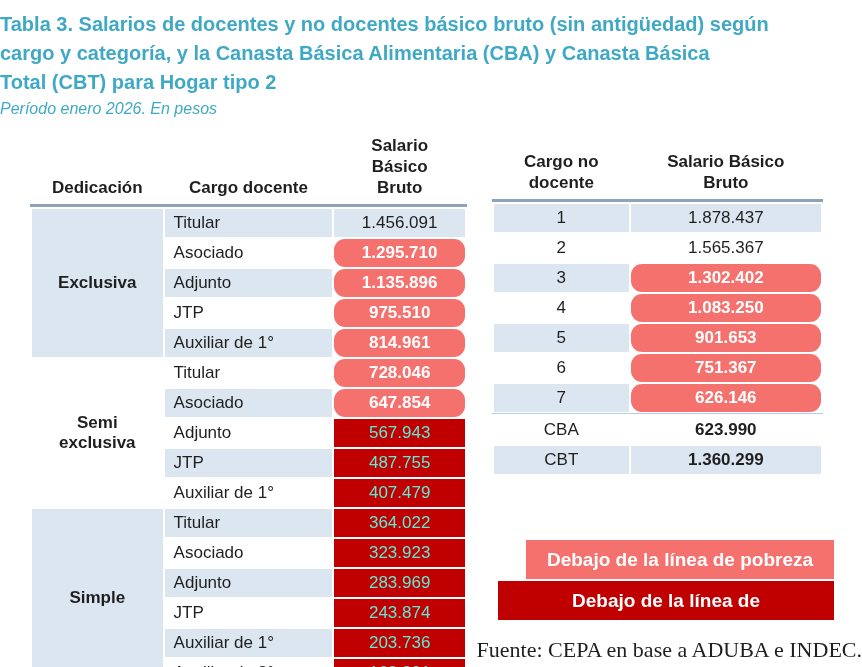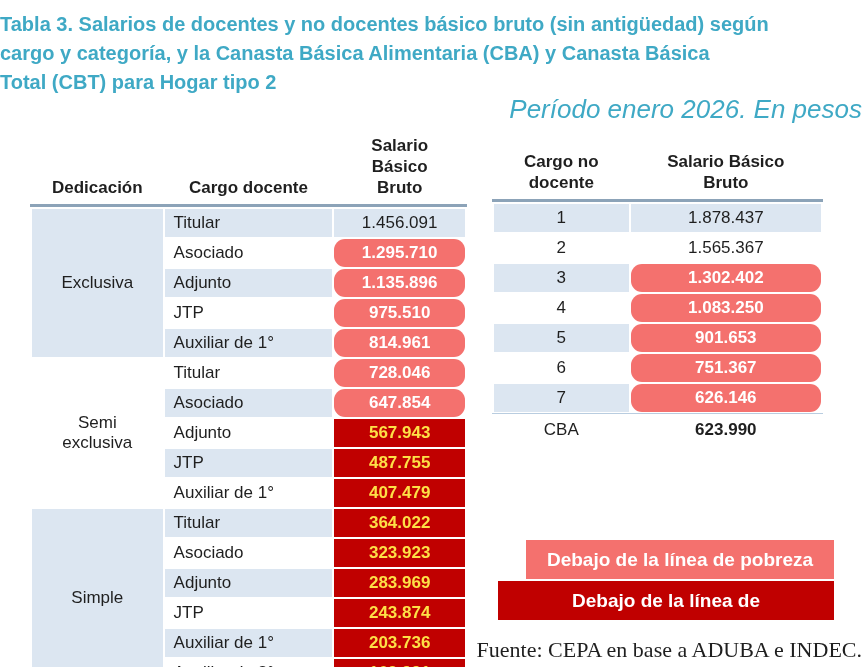--- a/index.html
+++ b/index.html
@@ -11,39 +11,39 @@
   body{
     width:862px;height:667px;position:relative;background:#ffffff;
     font-family:"Liberation Sans", sans-serif;color:var(--txt);overflow:hidden;
   }
   .title{
     position:absolute;top:10px;left:0;width:862px;text-align:left;
     color:var(--teal);font-weight:bold;font-size:20px;line-height:29px;
     white-space:pre-line;
   }
   .subtitle{
-    position:absolute;top:96px;left:0;width:862px;text-align:right;
-    color:var(--teal);font-style:italic;font-size:26px;line-height:26px;
+    position:absolute;top:96px;left:0;width:862px;text-align:left;
+    color:var(--teal);font-style:italic;font-size:16px;line-height:26px;
   }
   .tbl{position:absolute;}
   table{border-collapse:separate;border-spacing:2px;table-layout:fixed;width:100%;}
   .htab td{
     vertical-align:bottom;text-align:center;font-weight:bold;font-size:17px;
     line-height:21px;padding:0 0 4px 0;height:62px;white-space:pre-line;
   }
   .sep{height:3px;background:var(--hborder);}
   .botline{height:2px;background:var(--botline);margin-top:0px;}
   .topline{height:1px;background:var(--botline);}
   .btab td{height:28px;font-size:17px;text-align:center;padding:0;overflow:hidden;}
   td.stripe{background:var(--stripe);}
   td.white{background:#ffffff;}
-  td.ded{font-weight:normal;vertical-align:middle;white-space:pre-line;line-height:20px;text-align:center;}
+  td.ded{font-weight:bold;vertical-align:middle;white-space:pre-line;line-height:20px;text-align:center;}
   td.cargo{text-align:left;padding-left:9px;}
   td.val.poverty{background:var(--poverty);color:#ffffff;font-weight:bold;border-radius:11px;}
-  td.val.indigence{background:var(--indigence);color:#fde047;font-weight:bold;}
+  td.val.indigence{background:var(--indigence);color:#5eead4;font-weight:normal;}
   td.hcell{font-weight:bold;}
   td.bold{font-weight:bold;margin-top:32px;}
   .legend{position:absolute;left:498px;top:540px;width:336px;}
   .legend-box{
     height:39px;margin-bottom:2px;text-align:center;line-height:39px;
     color:#ffffff;font-weight:bold;font-size:19px;
   }
   .legend-box.poverty{background:var(--poverty);margin-left:28px;}
   .legend-box.indigence{background:var(--indigence);}
   .footer{
@@ -216,20 +216,24 @@
   <table class="btab">
     <colgroup>
         <col style="width:133px">
         <col style="width:188px">
       </colgroup>
     <tbody id="canastas-body">
         <tr>
           <td class="white">CBA</td>
           <td class="bold white">623.990</td>
         </tr>
+        <tr>
+          <td class="stripe">CBT</td>
+          <td class="bold stripe">1.360.299</td>
+        </tr>
       </tbody>
   </table>
 </div>
 
 <div class="legend" id="legend">
     <div class="legend-box poverty">Debajo de la línea de pobreza</div>
     <div class="legend-box indigence">Debajo de la línea de</div>
   </div>
 
 <div class="footer">Fuente: CEPA en base a ADUBA e INDEC.</div>

